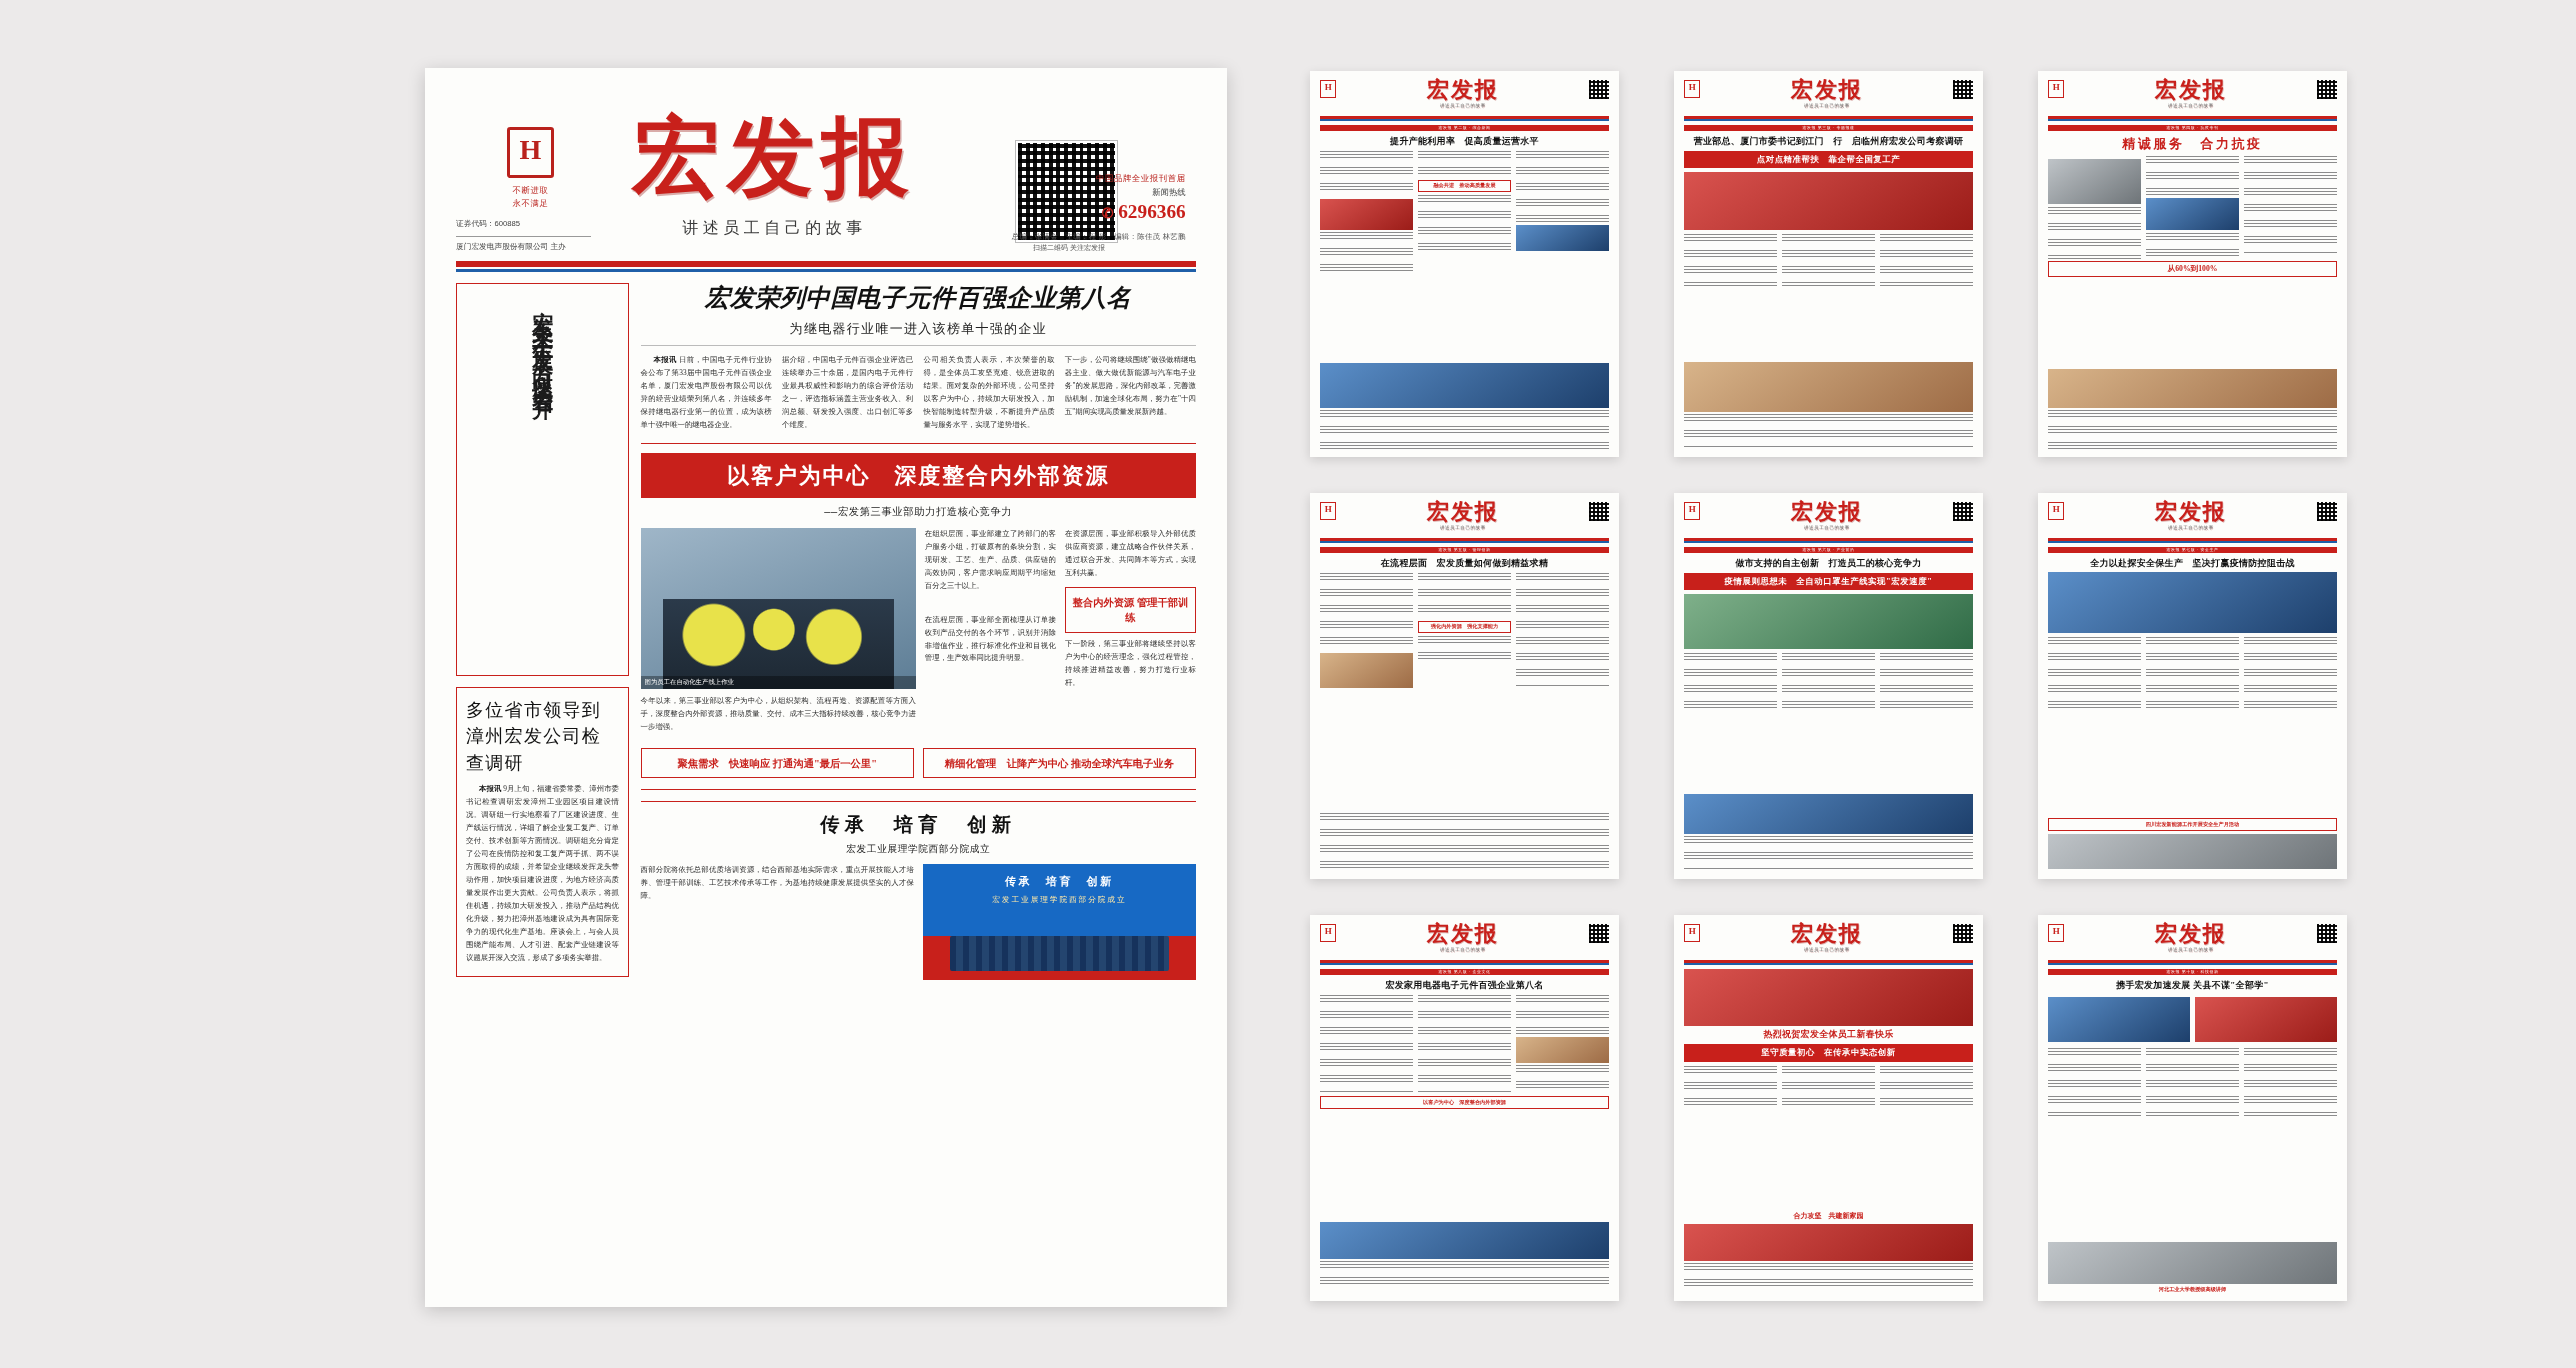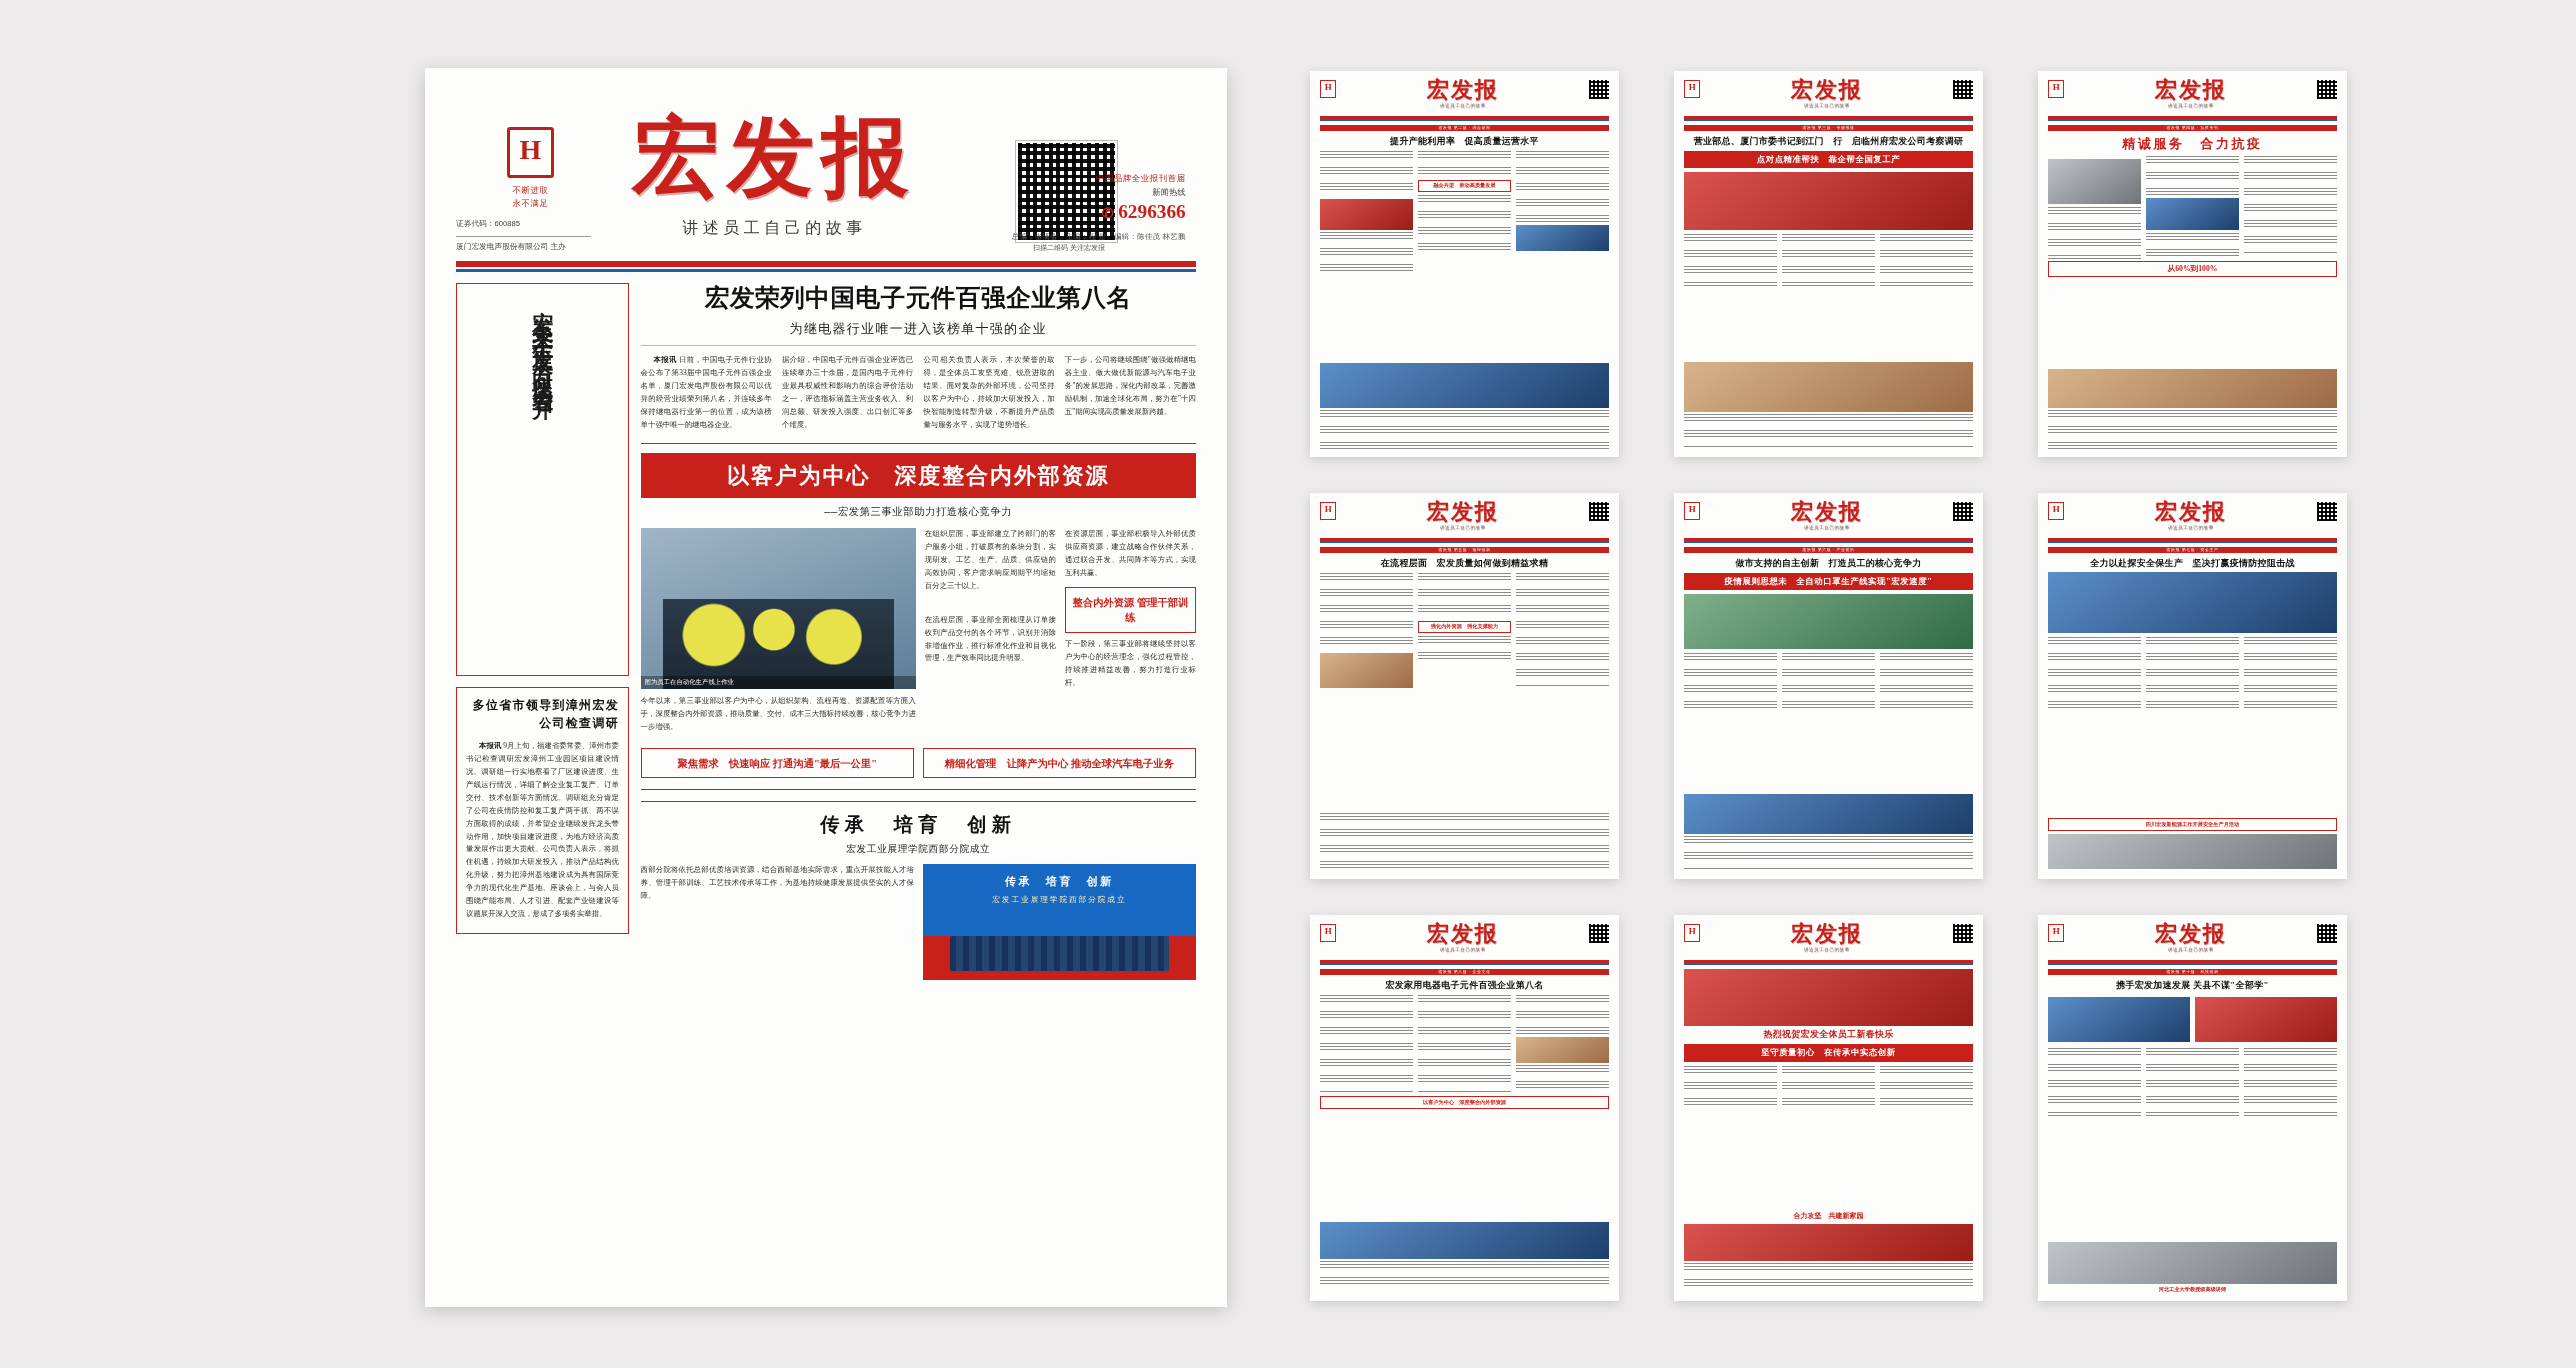--- a/index.html
+++ b/index.html
@@ -83,31 +83,31 @@
   .vtitle{
     writing-mode:vertical-rl;text-orientation:upright;
     font-family:"Liberation Serif",serif;font-weight:bold;
     font-size:21px;letter-spacing:6.4px;color:#1b1b1b;line-height:1.55;
     height:100%;
   }
   .sidecard{
     border:1.3px solid #c8201b;margin-top:11.6px;padding:9px 9px 11.6px;box-sizing:border-box;
   }
   .sidecard h3{
-    margin:0 0 7.7px;text-align:right;font-family:"Liberation Serif",serif;
-    font-size:12px;line-height:1.45;color:#111;letter-spacing:1.3px;font-weight:bold;
+    margin:0 0 7.7px;text-align:left;font-family:"Liberation Serif",serif;
+    font-size:18px;line-height:1.45;color:#111;letter-spacing:1.3px;font-weight:normal;
   }
   .body-text{
     font-size:7.4px;line-height:1.75;color:#2a2a2a;text-align:justify;
     font-family:"Liberation Serif",serif;
   }
   .body-text b{color:#111;padding-left:13px;}
   .head1{
     font-family:"Liberation Serif",serif;font-weight:bold;color:#111;
-    font-size:24.5px;line-height:1.25;text-align:center;letter-spacing:0.6px;
+    font-size:24.5px;line-height:1.25;text-align:center;letter-spacing:0.6px;font-style:italic;
   }
   .head1-sub{
     margin-top:6.4px;text-align:center;font-size:13px;color:#222;letter-spacing:1.3px;
     font-family:"Liberation Serif",serif;
   }
   .rule-thin{height:0.6px;background:#bbb;margin:7.7px 0;}
   .three{display:flex;gap:10.3px;margin-top:7.7px;}
   .three>div{flex:1;}
 
   .feature{

